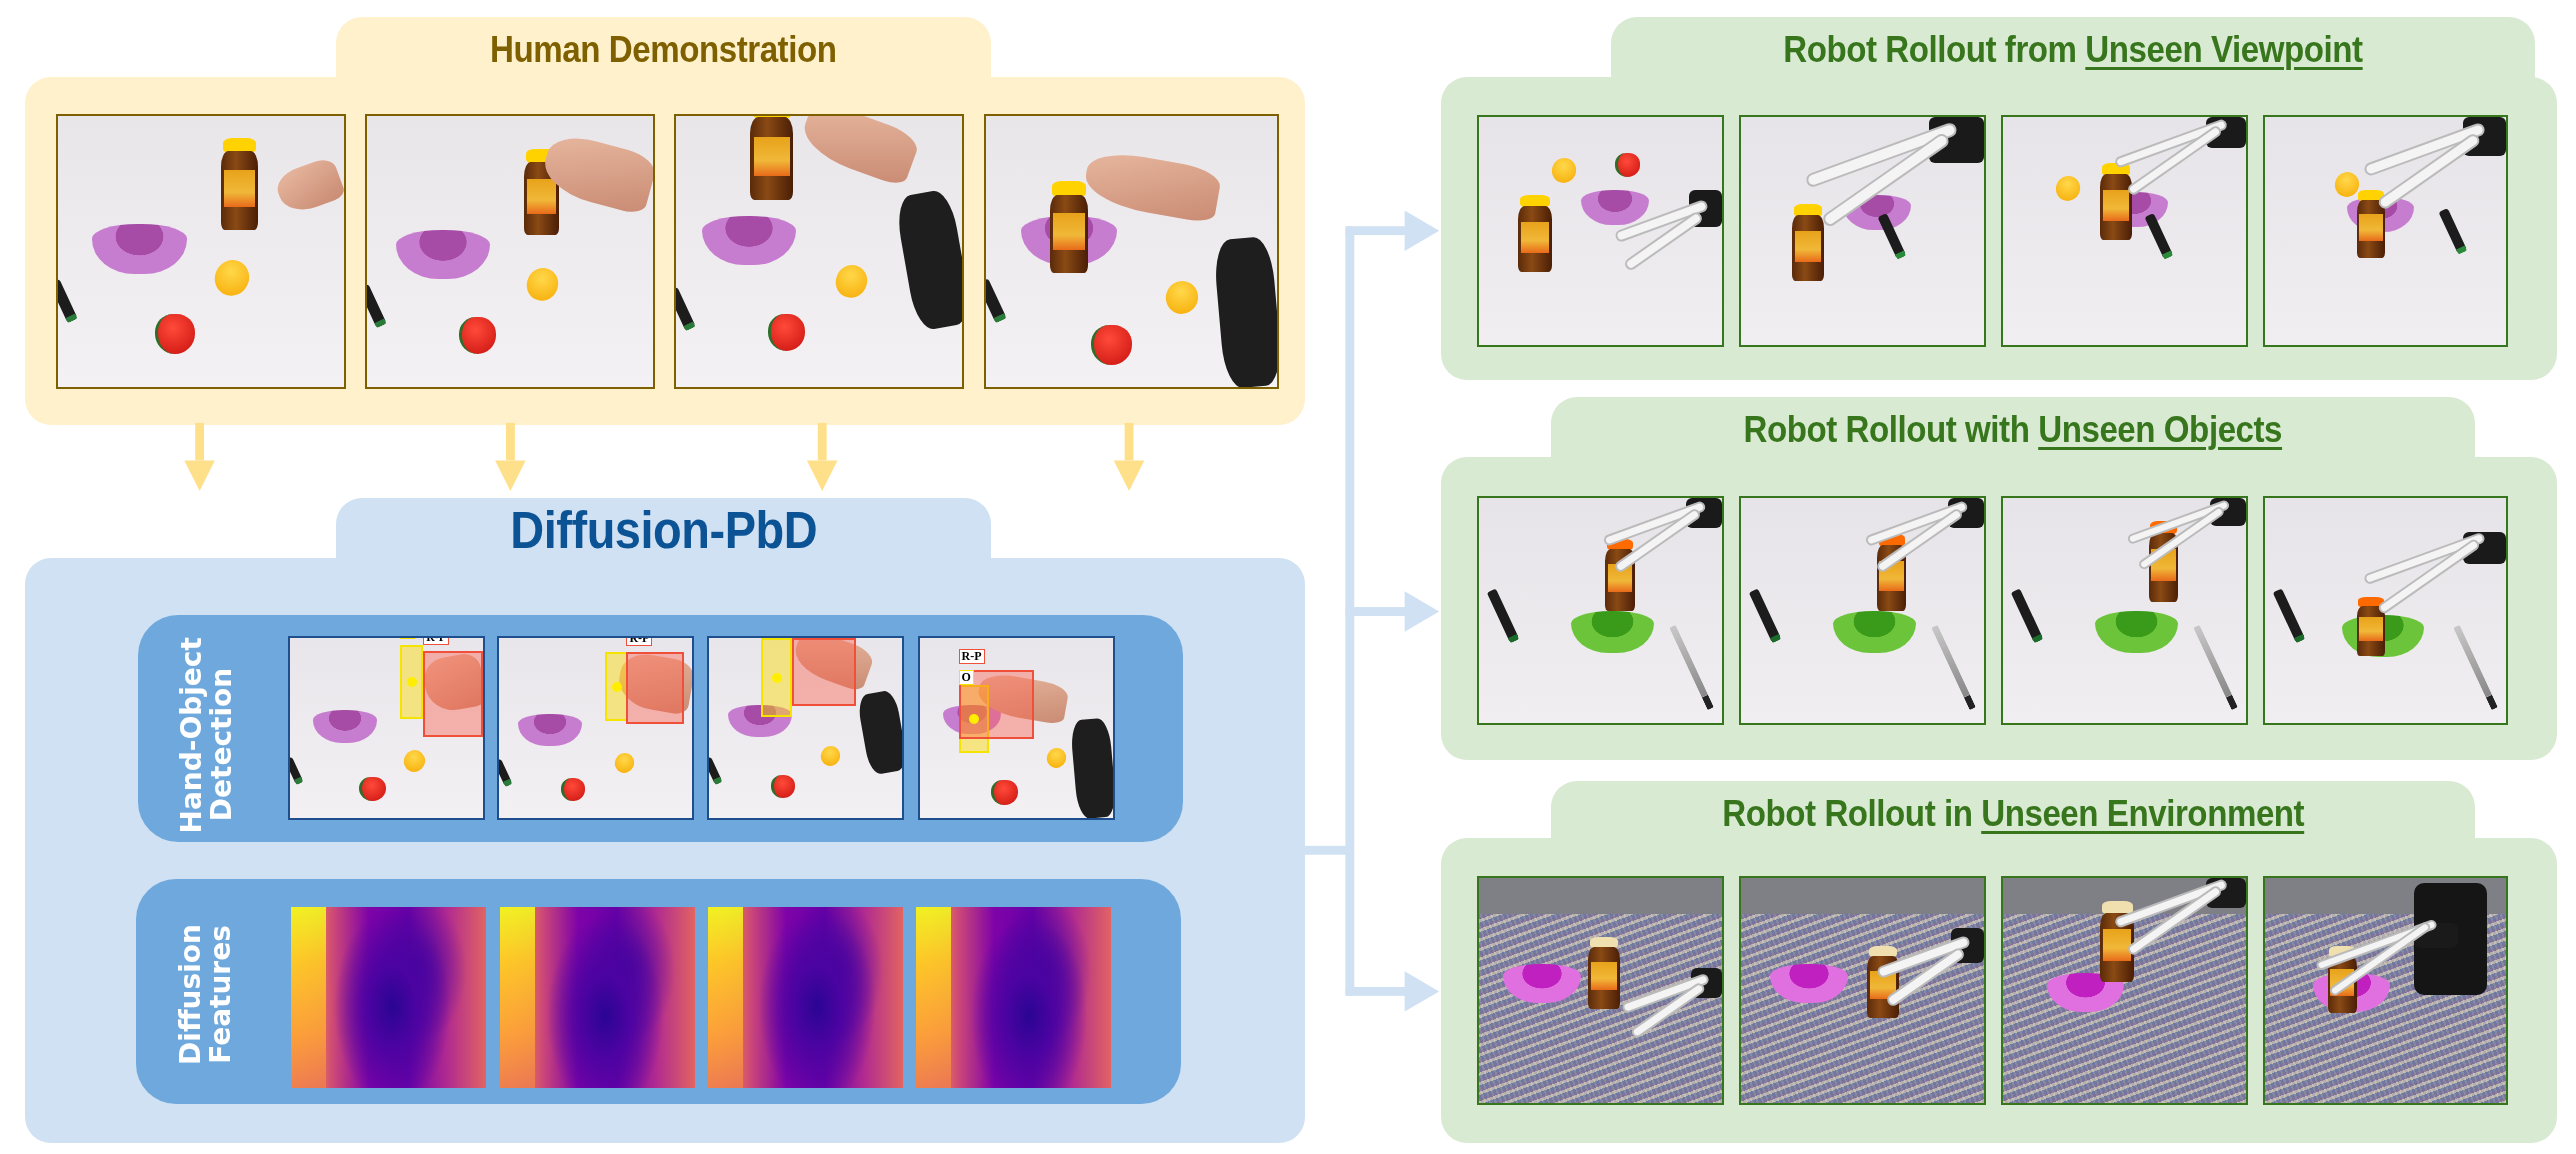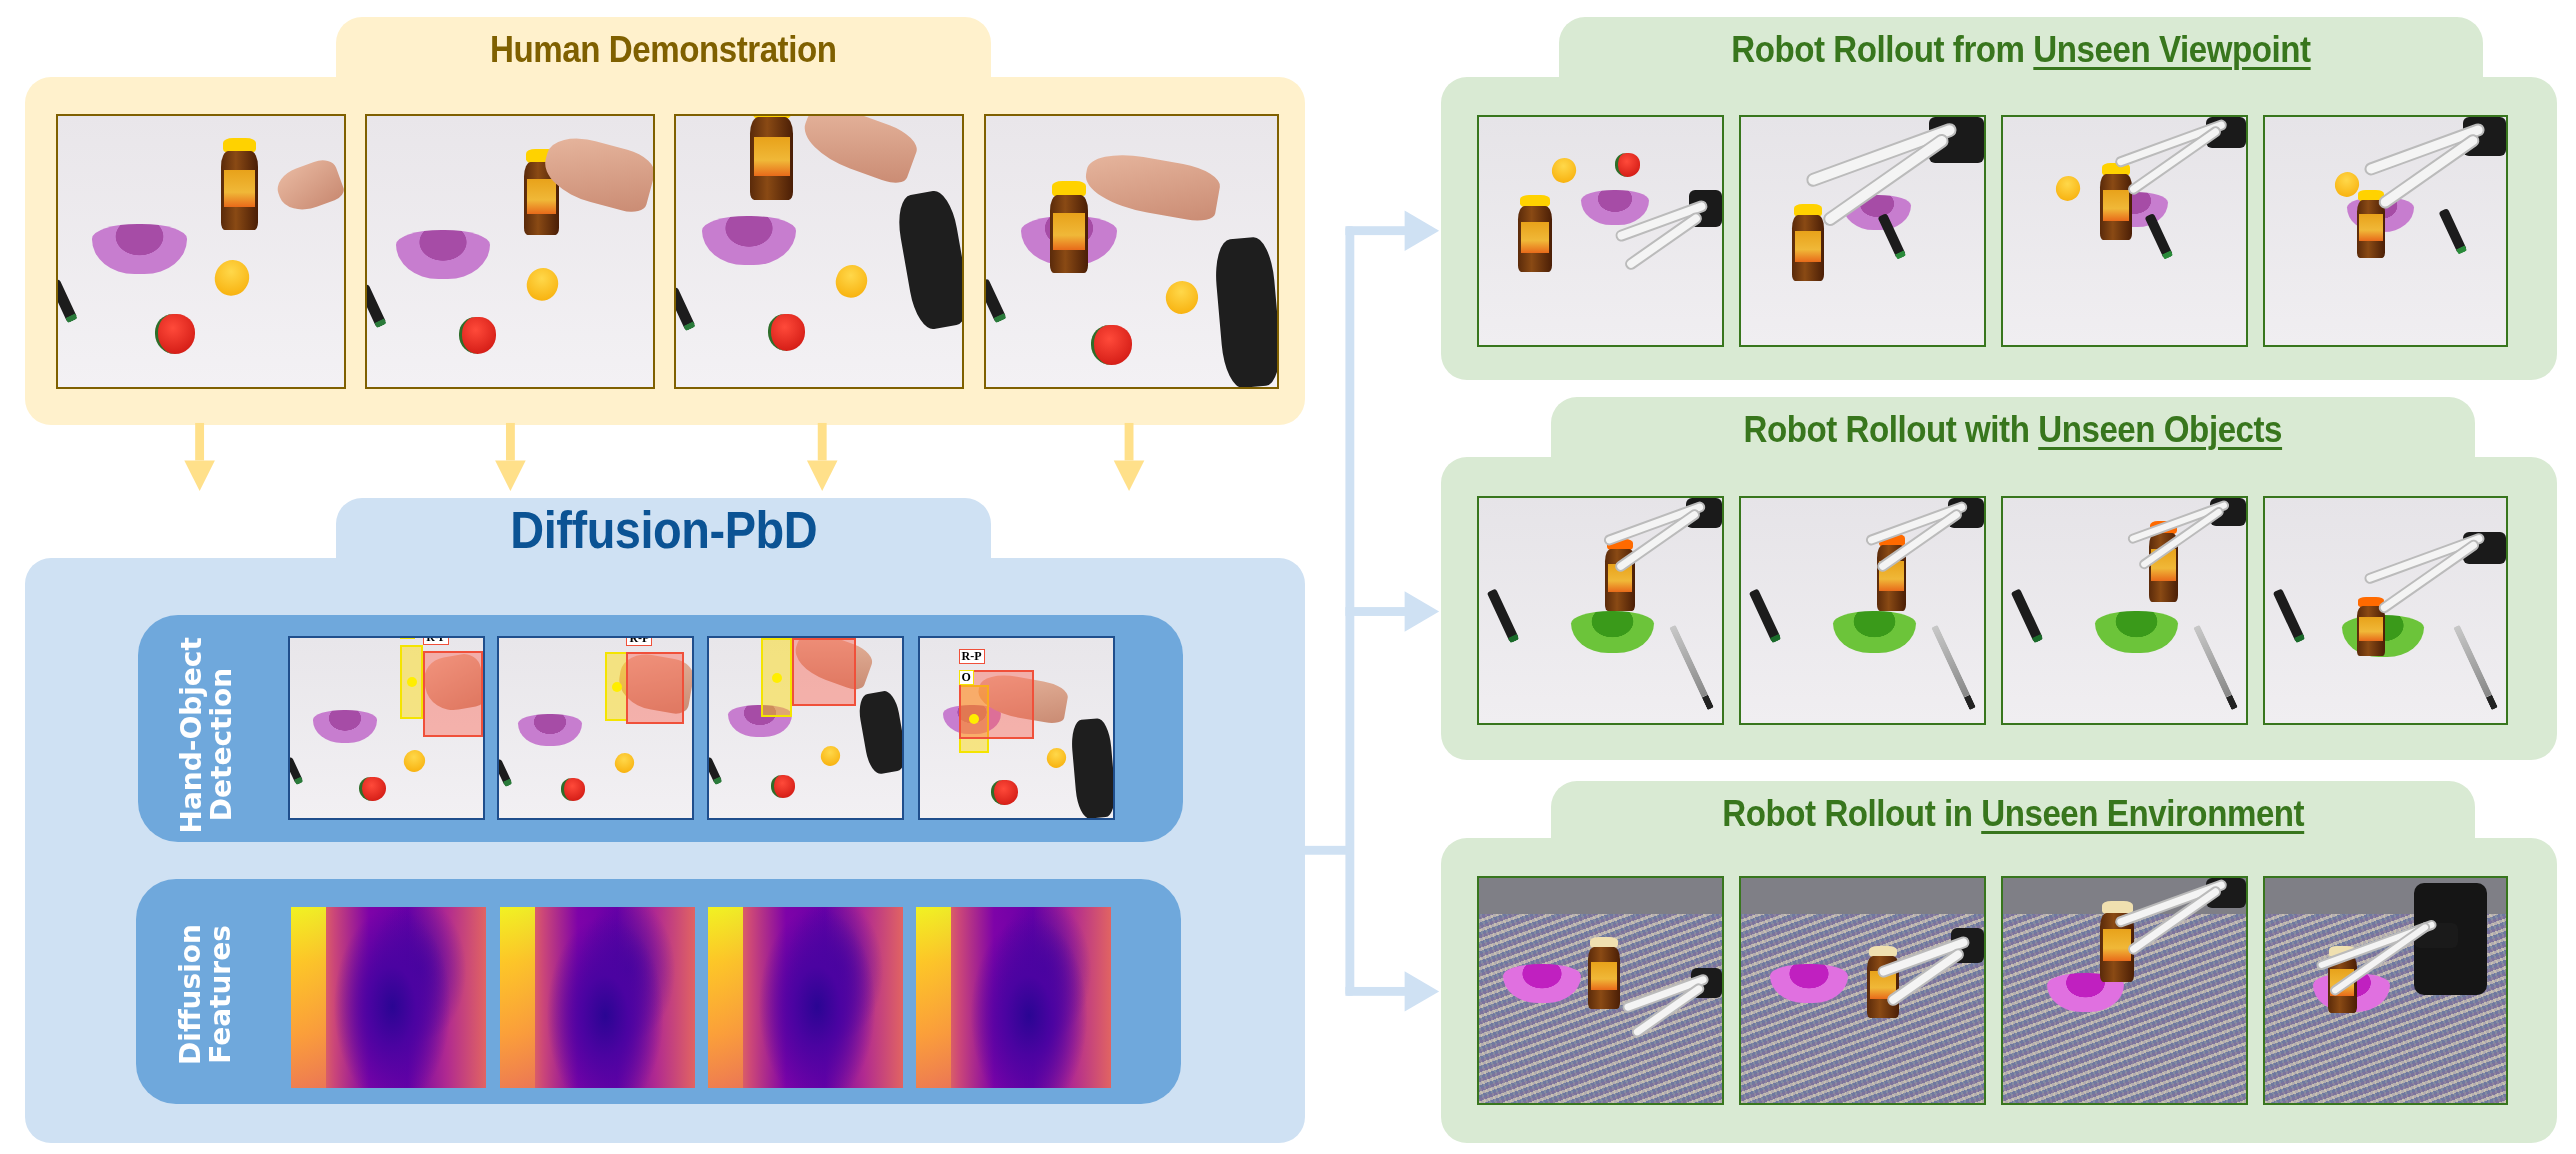--- a/index.html
+++ b/index.html
@@ -260,21 +260,21 @@
       <polygon points="104,398 104,439 139,418.5"></polygon>
     </g>
     <g>
       <rect x="44" y="799" width="70" height="9"></rect>
       <polygon points="104,783 104,824 139,803.5"></polygon>
     </g>
   </g>
 </svg>
 
 <div id="rollouts">
-    <div class="tab green" style="left:1559px;top:17px;width:924px;height:65px;">
+    <div class="tab green" style="left:1611px;top:17px;width:924px;height:65px;">
       <span class="tab-title green-t">
         <span>Robot Rollout from </span><span class="u">Unseen Viewpoint</span>
       </span>
     </div>
     <div class="body green" style="left:1441px;top:77px;width:1116px;height:303px;"></div>
     <div class="photo g " style="left:1477px;top:115px;width:247px;height:232px;background:linear-gradient(#e6e4e8,#f0eef1);">
 
       <div class="scene">
         <div style="position:absolute;left:42%;top:32%;width:28%;height:15.400000000000002%;
     background:radial-gradient(ellipse at 50% 25%, #a64ca6 0 35%, #c77dcf 36% 100%);

